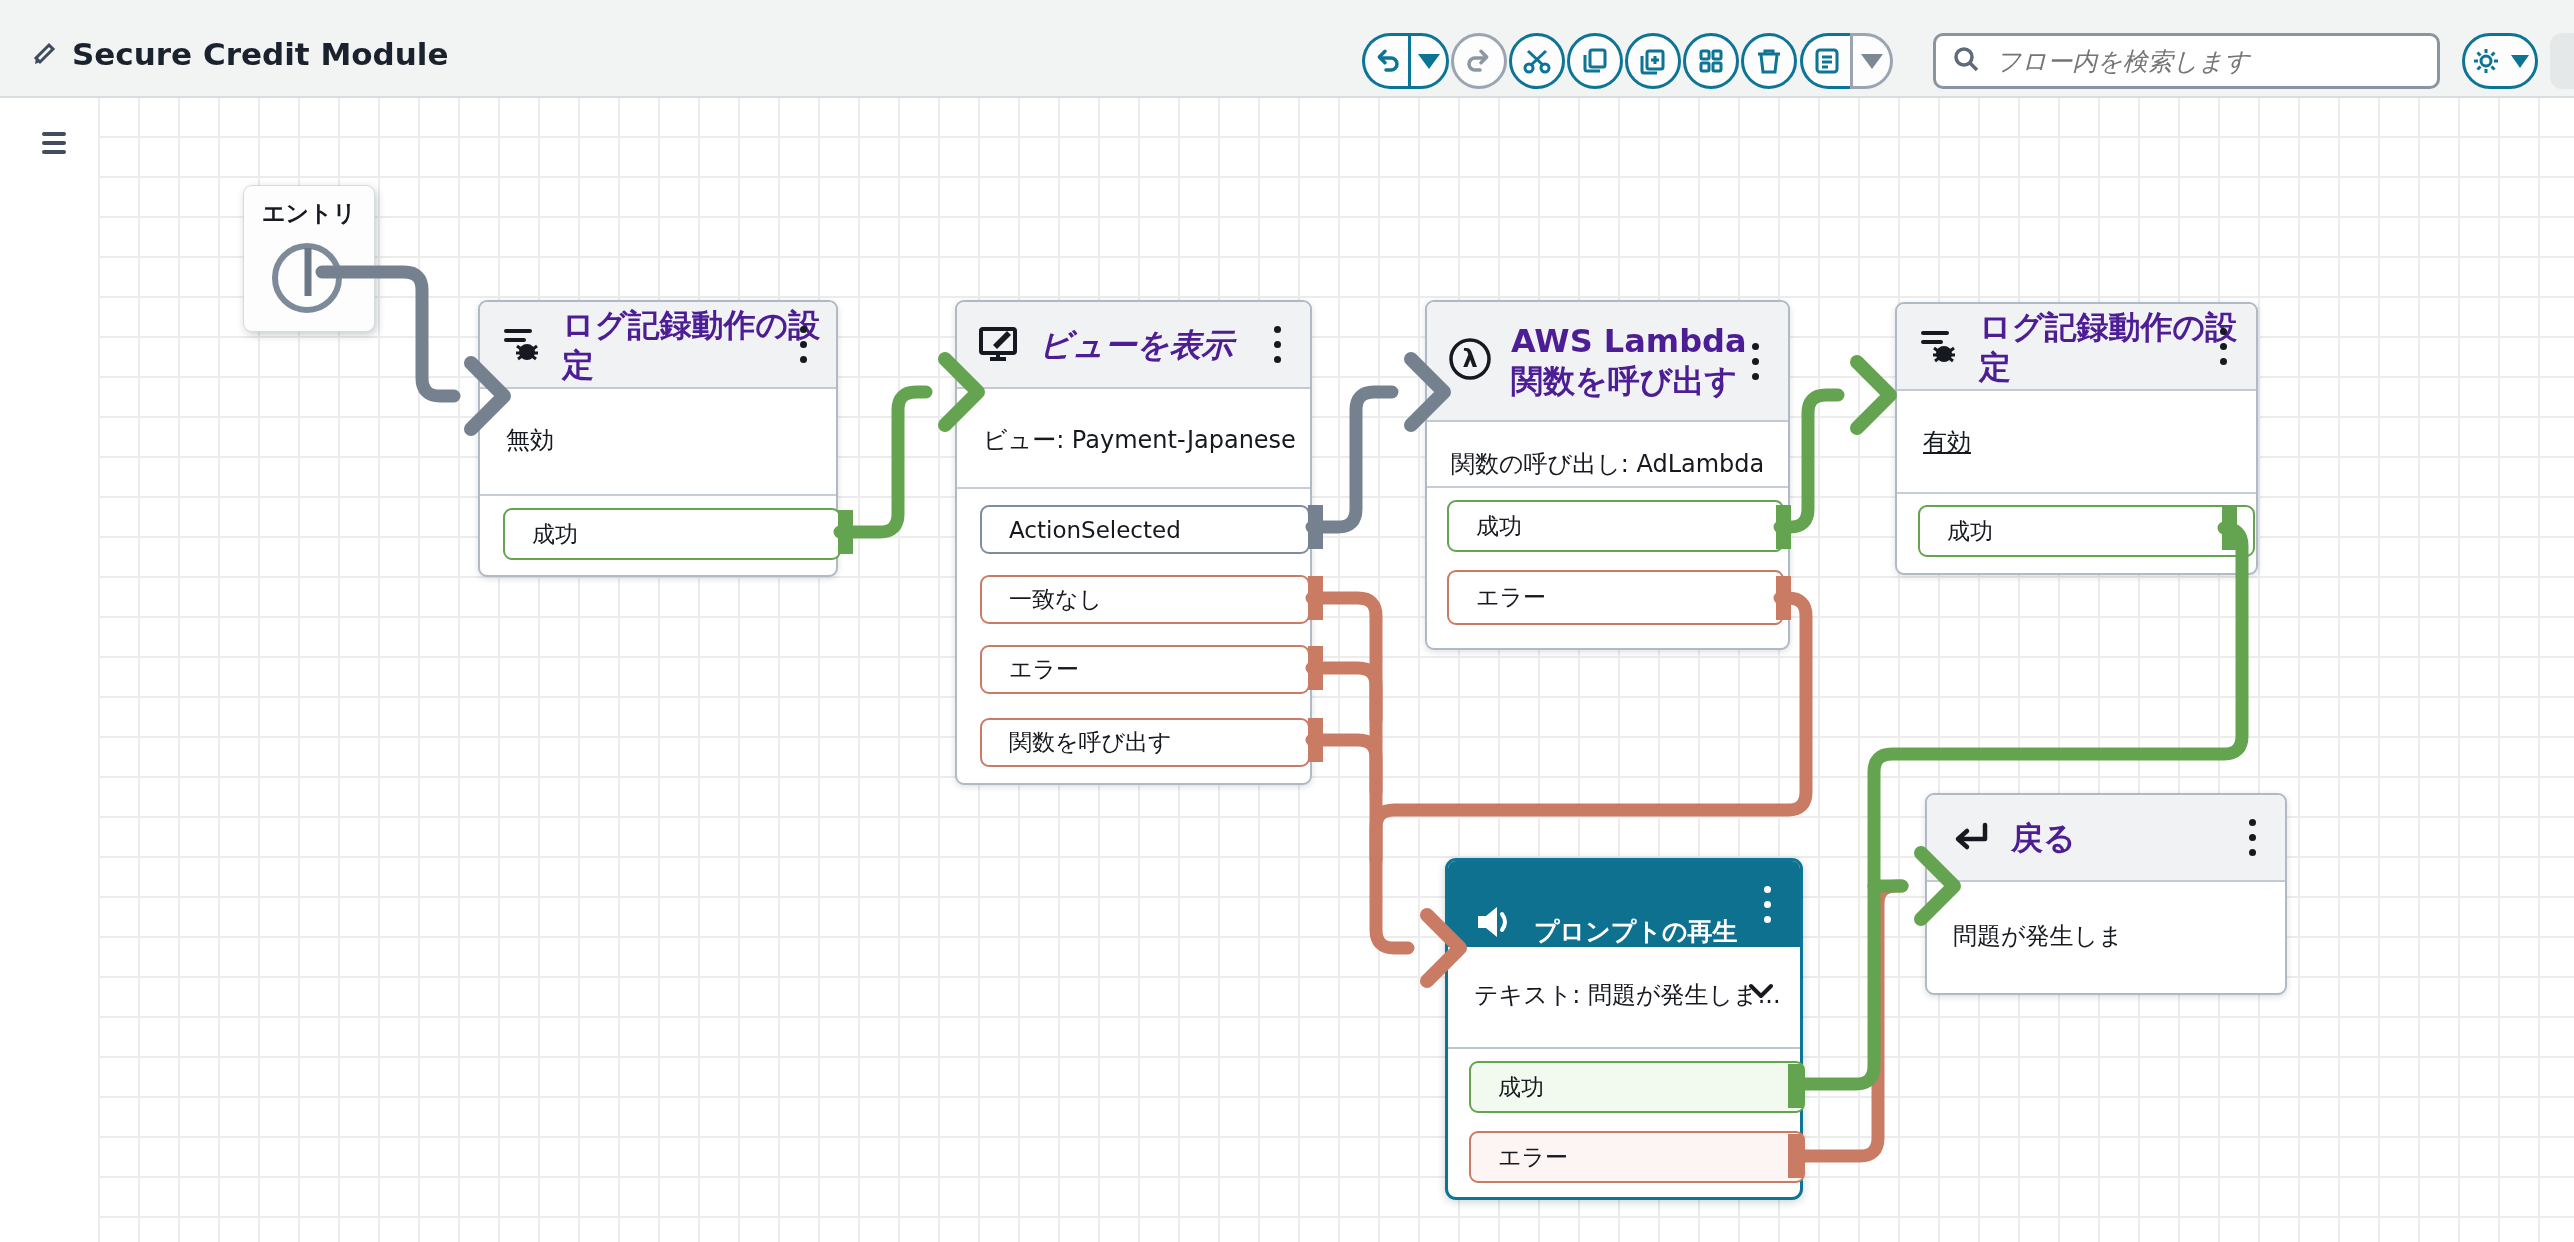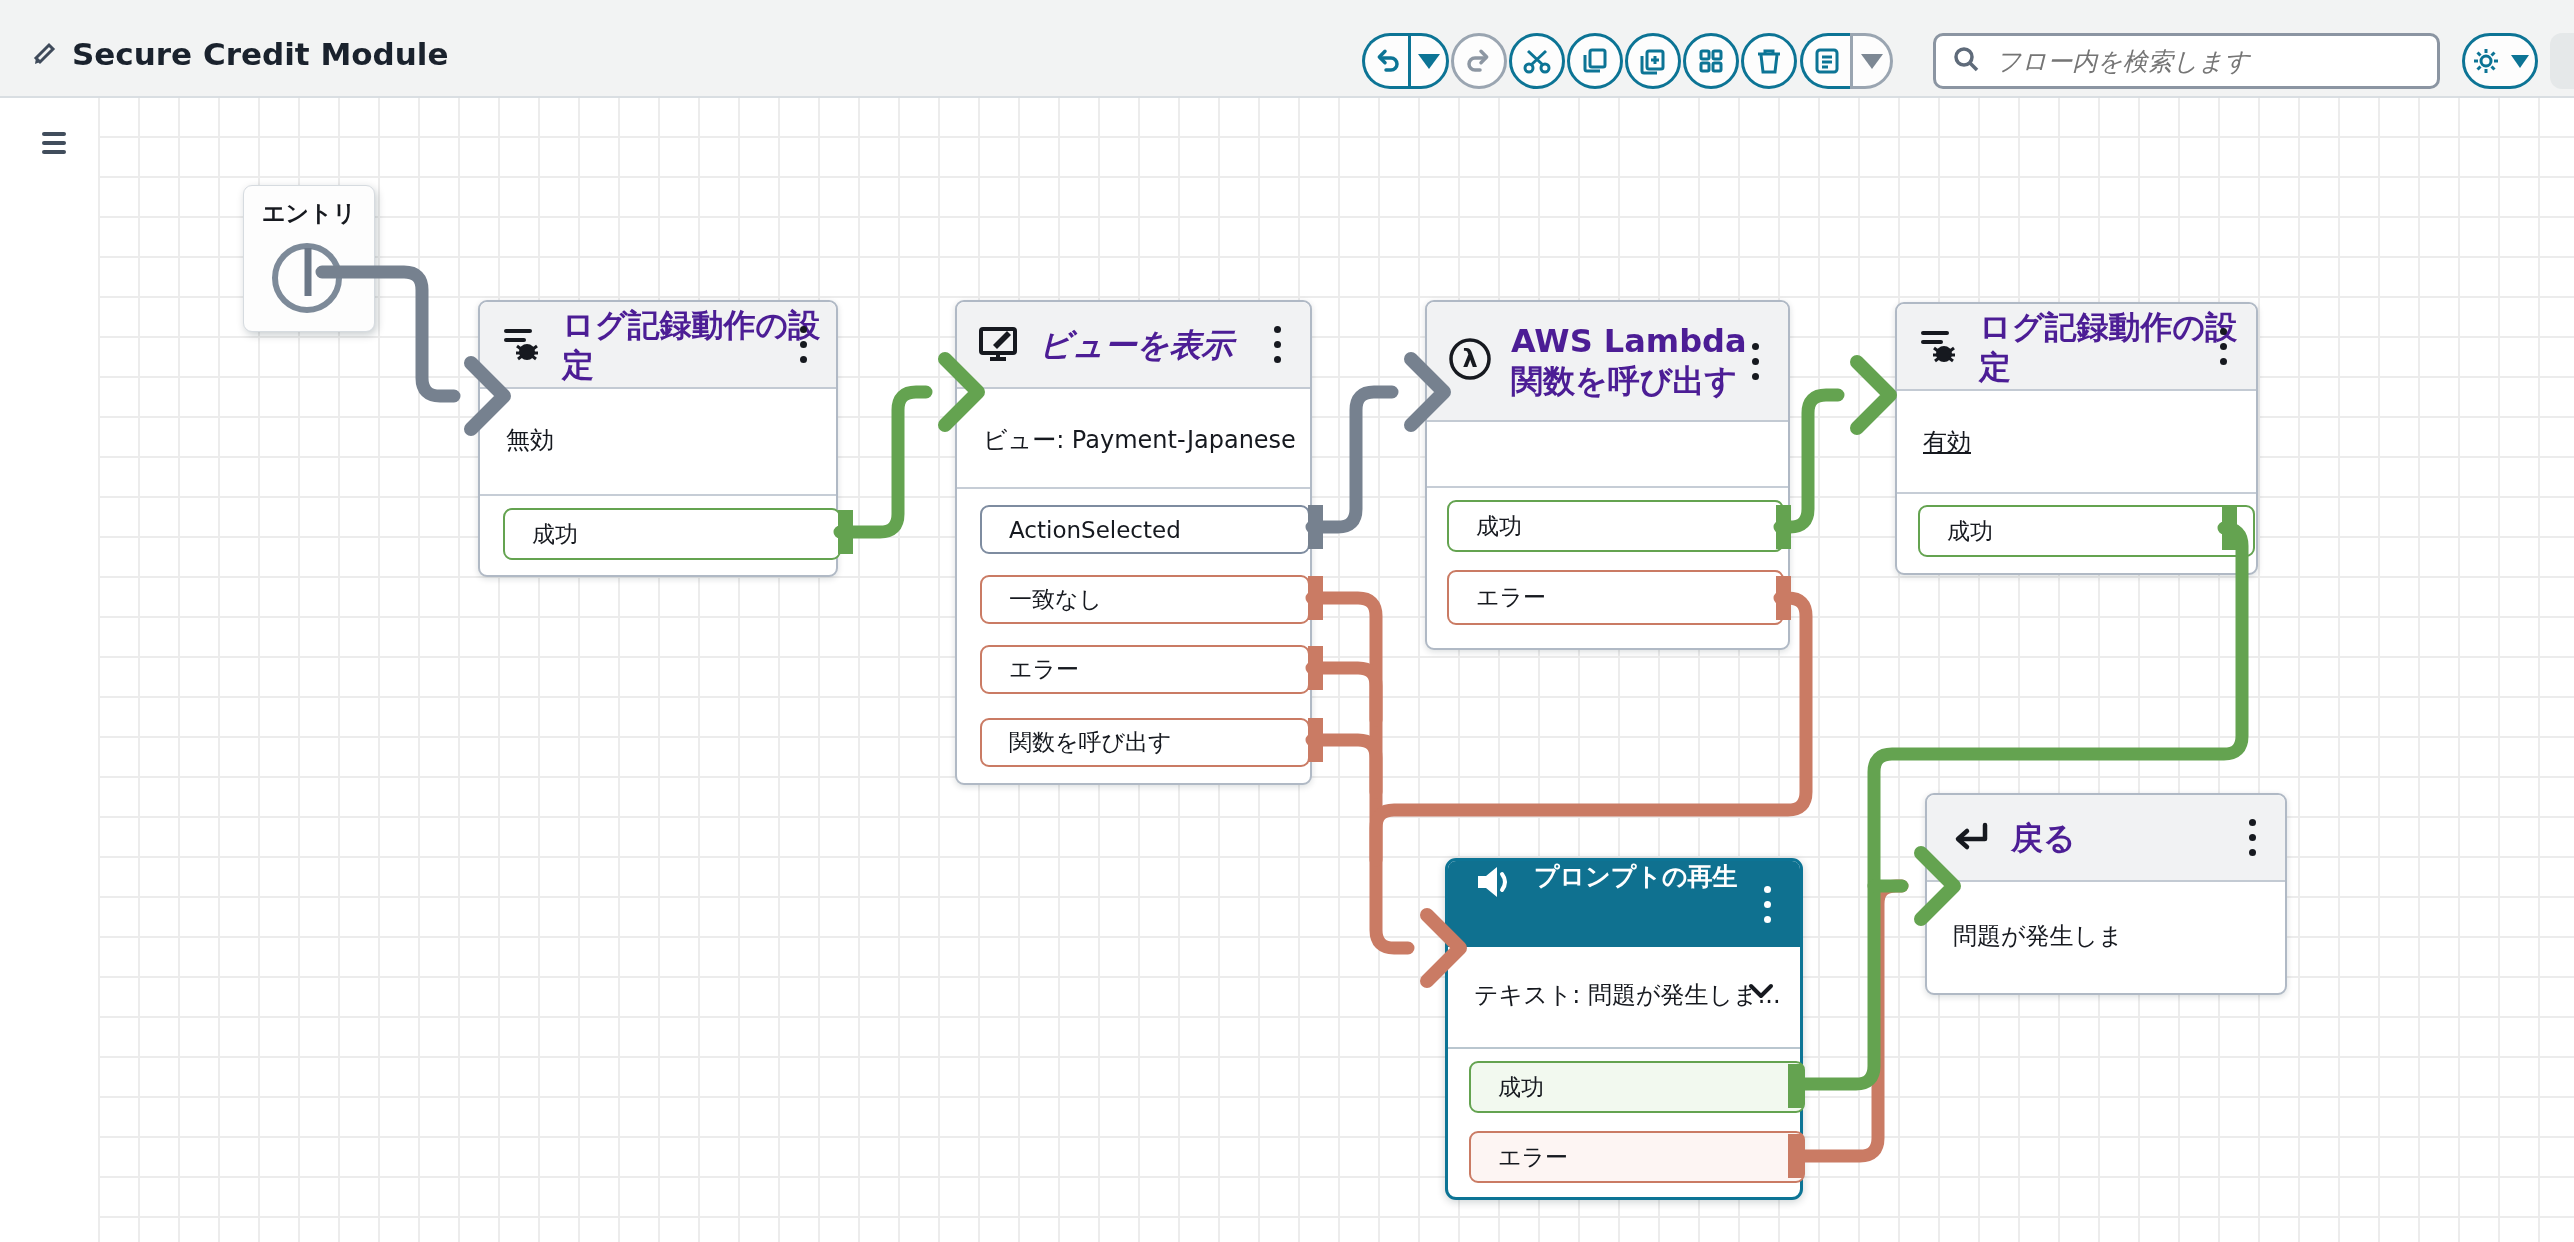--- a/index.html
+++ b/index.html
@@ -51,21 +51,21 @@
   .pill.success{border:2.5px solid #64a350;}
   .pill.error{border:2.5px solid #ca7b64;}
   .pill.neutral{border:2.5px solid #7e8ca0;}
   .pill.fill-success{background:#f2f9ef;}
   .pill.fill-error{background:#fdf5f3;}
   .entry-card{position:absolute;background:#fdfdfd;border:1px solid #d6dbe0;border-radius:9px;
               box-shadow:2px 3px 8px rgba(0,28,36,.22);z-index:2;text-align:center;}
   .entry-label{font-weight:bold;font-size:23px;margin-top:12px;}
   svg.overlay{position:absolute;left:0;top:0;z-index:5;pointer-events:none;}
   .sel-card{border:3px solid #0c7495;border-radius:11px;box-shadow:0 2px 8px rgba(0,28,36,.2);}
-  .sel-header{background:#0f7190;border-radius:8px 8px 0 0;display:flex;align-items:flex-start;position:relative;}
+  .sel-header{background:#0f7190;border-radius:8px 8px 0 0;display:flex;align-items:flex-end;position:relative;}
   .sel-header .card-title{color:#fff;font-size:25px;}
   .sel-header .kebab i{background:#fff;}
   .chev{position:absolute;right:26px;top:50%;transform:translateY(-50%);}
 </style>
 </head>
 <body>
 
 <div class="canvas"></div>
 <div class="left-rail"></div>
 <div class="hamburger">
@@ -149,20 +149,21 @@
     <span class="card-title">
       <div>AWS Lambda</div>
       <div>関数を呼び出す</div>
     </span>
     <span class="kebab">
         <i></i>
         <i></i>
         <i></i>
       </span>
   </div>
+  <div class="card-body" style="padding:26px 0 0 24px;">関数の呼び出し: AdLambda</div>
   <div class="divider" style="top:184px;"></div>
   <div class="pill success" style="left:20px;top:198px;width:337px;height:52px;">成功</div>
   <div class="pill error" style="left:20px;top:268px;width:337px;height:55px;">エラー</div>
 </div>
 
 <div class="card" style="left:1895px;top:302px;width:363px;height:273px;">
   <div class="card-header" style="height:85px;padding-left:20px;">
     <span style="margin-right:18px;">
       <svg width="44" height="44" viewBox="0 0 44 44">
           <g stroke="#16191f" stroke-width="4" stroke-linecap="round">

